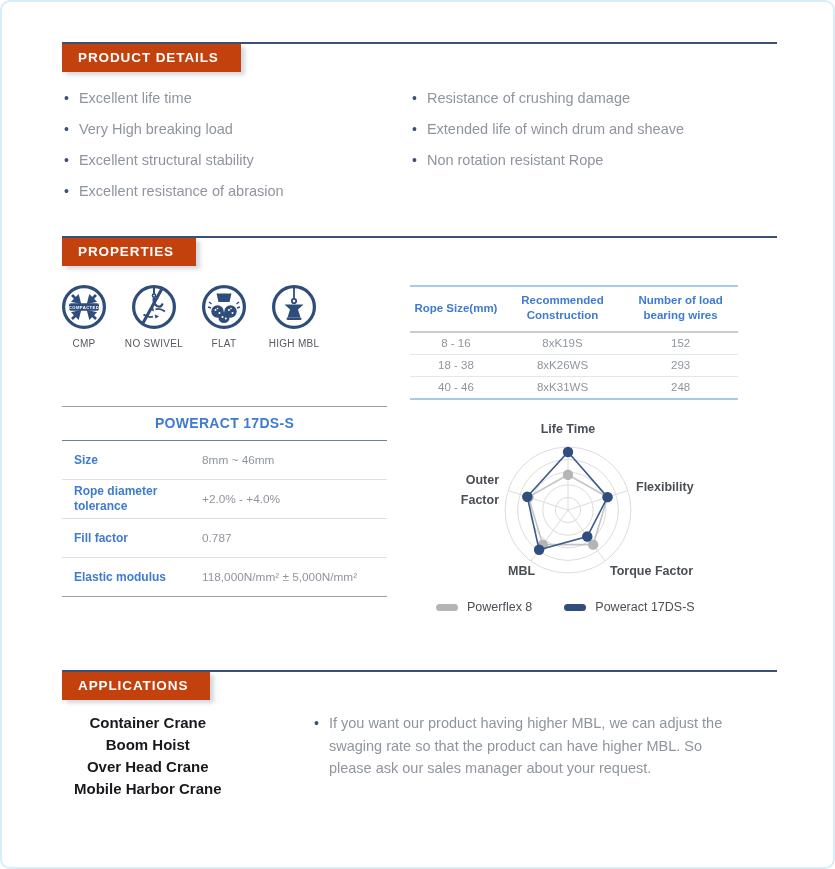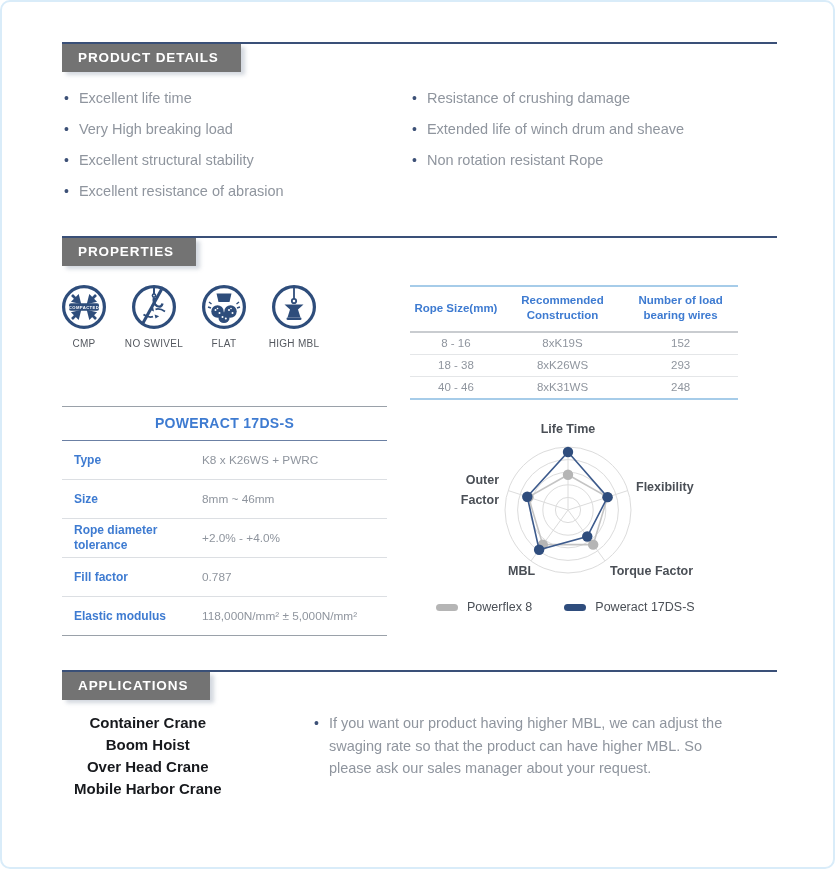--- a/index.html
+++ b/index.html
@@ -6,21 +6,21 @@
   html,body { background:#fff; }
   body { font-family:"Liberation Sans","DejaVu Sans",sans-serif; }
   .card {
     position:relative; width:835px; height:869px;
     background:#fff; border:2px solid #d9ecf9; border-radius:10px;
     overflow:hidden;
   }
   
   .sec { position:absolute; left:60px; width:715px; border-top:2px solid #3a5078; }
   .sec-box {
-    display:inline-block; background:#737373; color:#fff;
+    display:inline-block; background:#c2410c; color:#fff;
     font-weight:700; font-size:13.5px; letter-spacing:.9px;
     padding:6px 22px 7px 16px; box-shadow:4px 3px 4px rgba(110,125,150,.30);
   }
   
   .bullets { position:absolute; }
   .bullet { display:flex; gap:10px; margin-bottom:16px; font-size:14.5px; line-height:15px; color:#8f959e; }
   .bullet .dot { color:#3d5177; font-size:14px; }
   
   .icons-row { position:absolute; left:50px; top:282px; display:flex; gap:6px; }
   .icon-block { width:64px; text-align:center; }
@@ -217,24 +217,20 @@
             <td>248</td>
           </tr>
         </tbody>
     </table>
   </div>
 
   <div class="spec">
     <div class="spec-title">POWERACT 17DS-S</div>
     <div id="spec-rows">
         <div class="spec-row">
-          <span class="spec-label">Type</span>
-          <span class="spec-value">K8 x K26WS + PWRC</span>
-        </div>
-        <div class="spec-row">
           <span class="spec-label">Size</span>
           <span class="spec-value">8mm ~ 46mm</span>
         </div>
         <div class="spec-row">
           <span class="spec-label">Rope diameter tolerance</span>
           <span class="spec-value">+2.0% - +4.0%</span>
         </div>
         <div class="spec-row">
           <span class="spec-label">Fill factor</span>
           <span class="spec-value">0.787</span>

